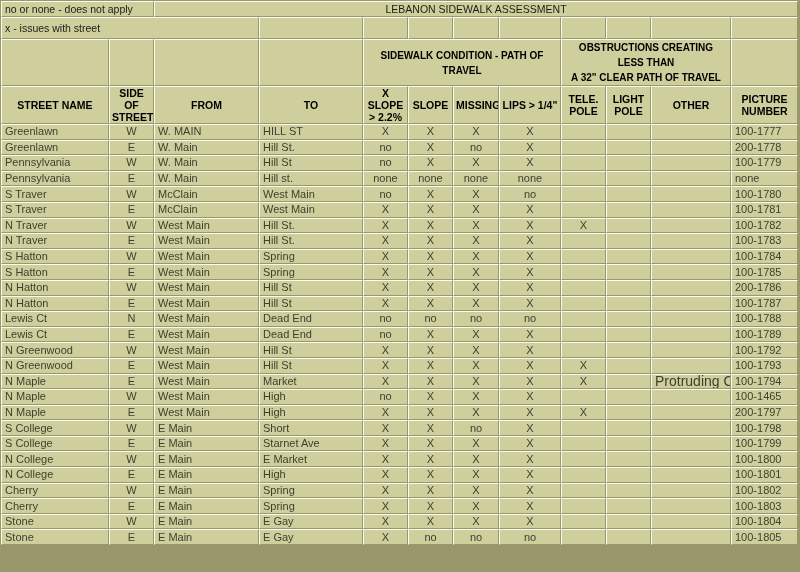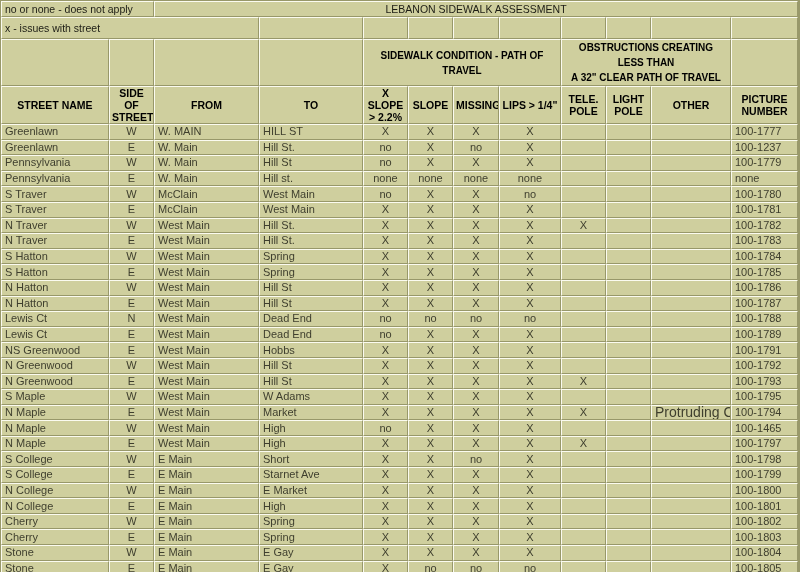--- a/index.html
+++ b/index.html
@@ -131,21 +131,21 @@
         <td class="center">E</td>
         <td class="left">W. Main</td>
         <td class="left">Hill St.</td>
         <td class="center">no</td>
         <td class="center">X</td>
         <td class="center">no</td>
         <td class="center">X</td>
         <td class="center"></td>
         <td class="center"></td>
         <td class="center"></td>
-        <td class="left">100-1237</td>
+        <td class="left">200-1778</td>
       </tr>
       <tr>
         <td class="left">Pennsylvania</td>
         <td class="center">W</td>
         <td class="left">W. Main</td>
         <td class="left">Hill St</td>
         <td class="center">no</td>
         <td class="center">X</td>
         <td class="center">X</td>
         <td class="center">X</td>
@@ -257,21 +257,21 @@
         <td class="center">W</td>
         <td class="left">West Main</td>
         <td class="left">Hill St</td>
         <td class="center">X</td>
         <td class="center">X</td>
         <td class="center">X</td>
         <td class="center">X</td>
         <td class="center"></td>
         <td class="center"></td>
         <td class="center"></td>
-        <td class="left">100-1786</td>
+        <td class="left">200-1786</td>
       </tr>
       <tr>
         <td class="left">N Hatton</td>
         <td class="center">E</td>
         <td class="left">West Main</td>
         <td class="left">Hill St</td>
         <td class="center">X</td>
         <td class="center">X</td>
         <td class="center">X</td>
         <td class="center">X</td>
@@ -302,34 +302,20 @@
         <td class="center">no</td>
         <td class="center">X</td>
         <td class="center">X</td>
         <td class="center">X</td>
         <td class="center"></td>
         <td class="center"></td>
         <td class="center"></td>
         <td class="left">100-1789</td>
       </tr>
       <tr>
-        <td class="left">NS Greenwood</td>
-        <td class="center">E</td>
-        <td class="left">West Main</td>
-        <td class="left">Hobbs</td>
-        <td class="center">X</td>
-        <td class="center">X</td>
-        <td class="center">X</td>
-        <td class="center">X</td>
-        <td class="center"></td>
-        <td class="center"></td>
-        <td class="center"></td>
-        <td class="left">100-1791</td>
-      </tr>
-      <tr>
         <td class="left">N Greenwood</td>
         <td class="center">W</td>
         <td class="left">West Main</td>
         <td class="left">Hill St</td>
         <td class="center">X</td>
         <td class="center">X</td>
         <td class="center">X</td>
         <td class="center">X</td>
         <td class="center"></td>
         <td class="center"></td>
@@ -342,34 +328,20 @@
         <td class="left">West Main</td>
         <td class="left">Hill St</td>
         <td class="center">X</td>
         <td class="center">X</td>
         <td class="center">X</td>
         <td class="center">X</td>
         <td class="center">X</td>
         <td class="center"></td>
         <td class="center"></td>
         <td class="left">100-1793</td>
-      </tr>
-      <tr>
-        <td class="left">S Maple</td>
-        <td class="center">W</td>
-        <td class="left">West Main</td>
-        <td class="left">W Adams</td>
-        <td class="center">X</td>
-        <td class="center">X</td>
-        <td class="center">X</td>
-        <td class="center">X</td>
-        <td class="center"></td>
-        <td class="center"></td>
-        <td class="center"></td>
-        <td class="left">100-1795</td>
       </tr>
       <tr>
         <td class="left">N Maple</td>
         <td class="center">E</td>
         <td class="left">West Main</td>
         <td class="left">Market</td>
         <td class="center">X</td>
         <td class="center">X</td>
         <td class="center">X</td>
         <td class="center">X</td>
@@ -397,21 +369,21 @@
         <td class="center">E</td>
         <td class="left">West Main</td>
         <td class="left">High</td>
         <td class="center">X</td>
         <td class="center">X</td>
         <td class="center">X</td>
         <td class="center">X</td>
         <td class="center">X</td>
         <td class="center"></td>
         <td class="center"></td>
-        <td class="left">100-1797</td>
+        <td class="left">200-1797</td>
       </tr>
       <tr>
         <td class="left">S College</td>
         <td class="center">W</td>
         <td class="left">E Main</td>
         <td class="left">Short</td>
         <td class="center">X</td>
         <td class="center">X</td>
         <td class="center">no</td>
         <td class="center">X</td>

